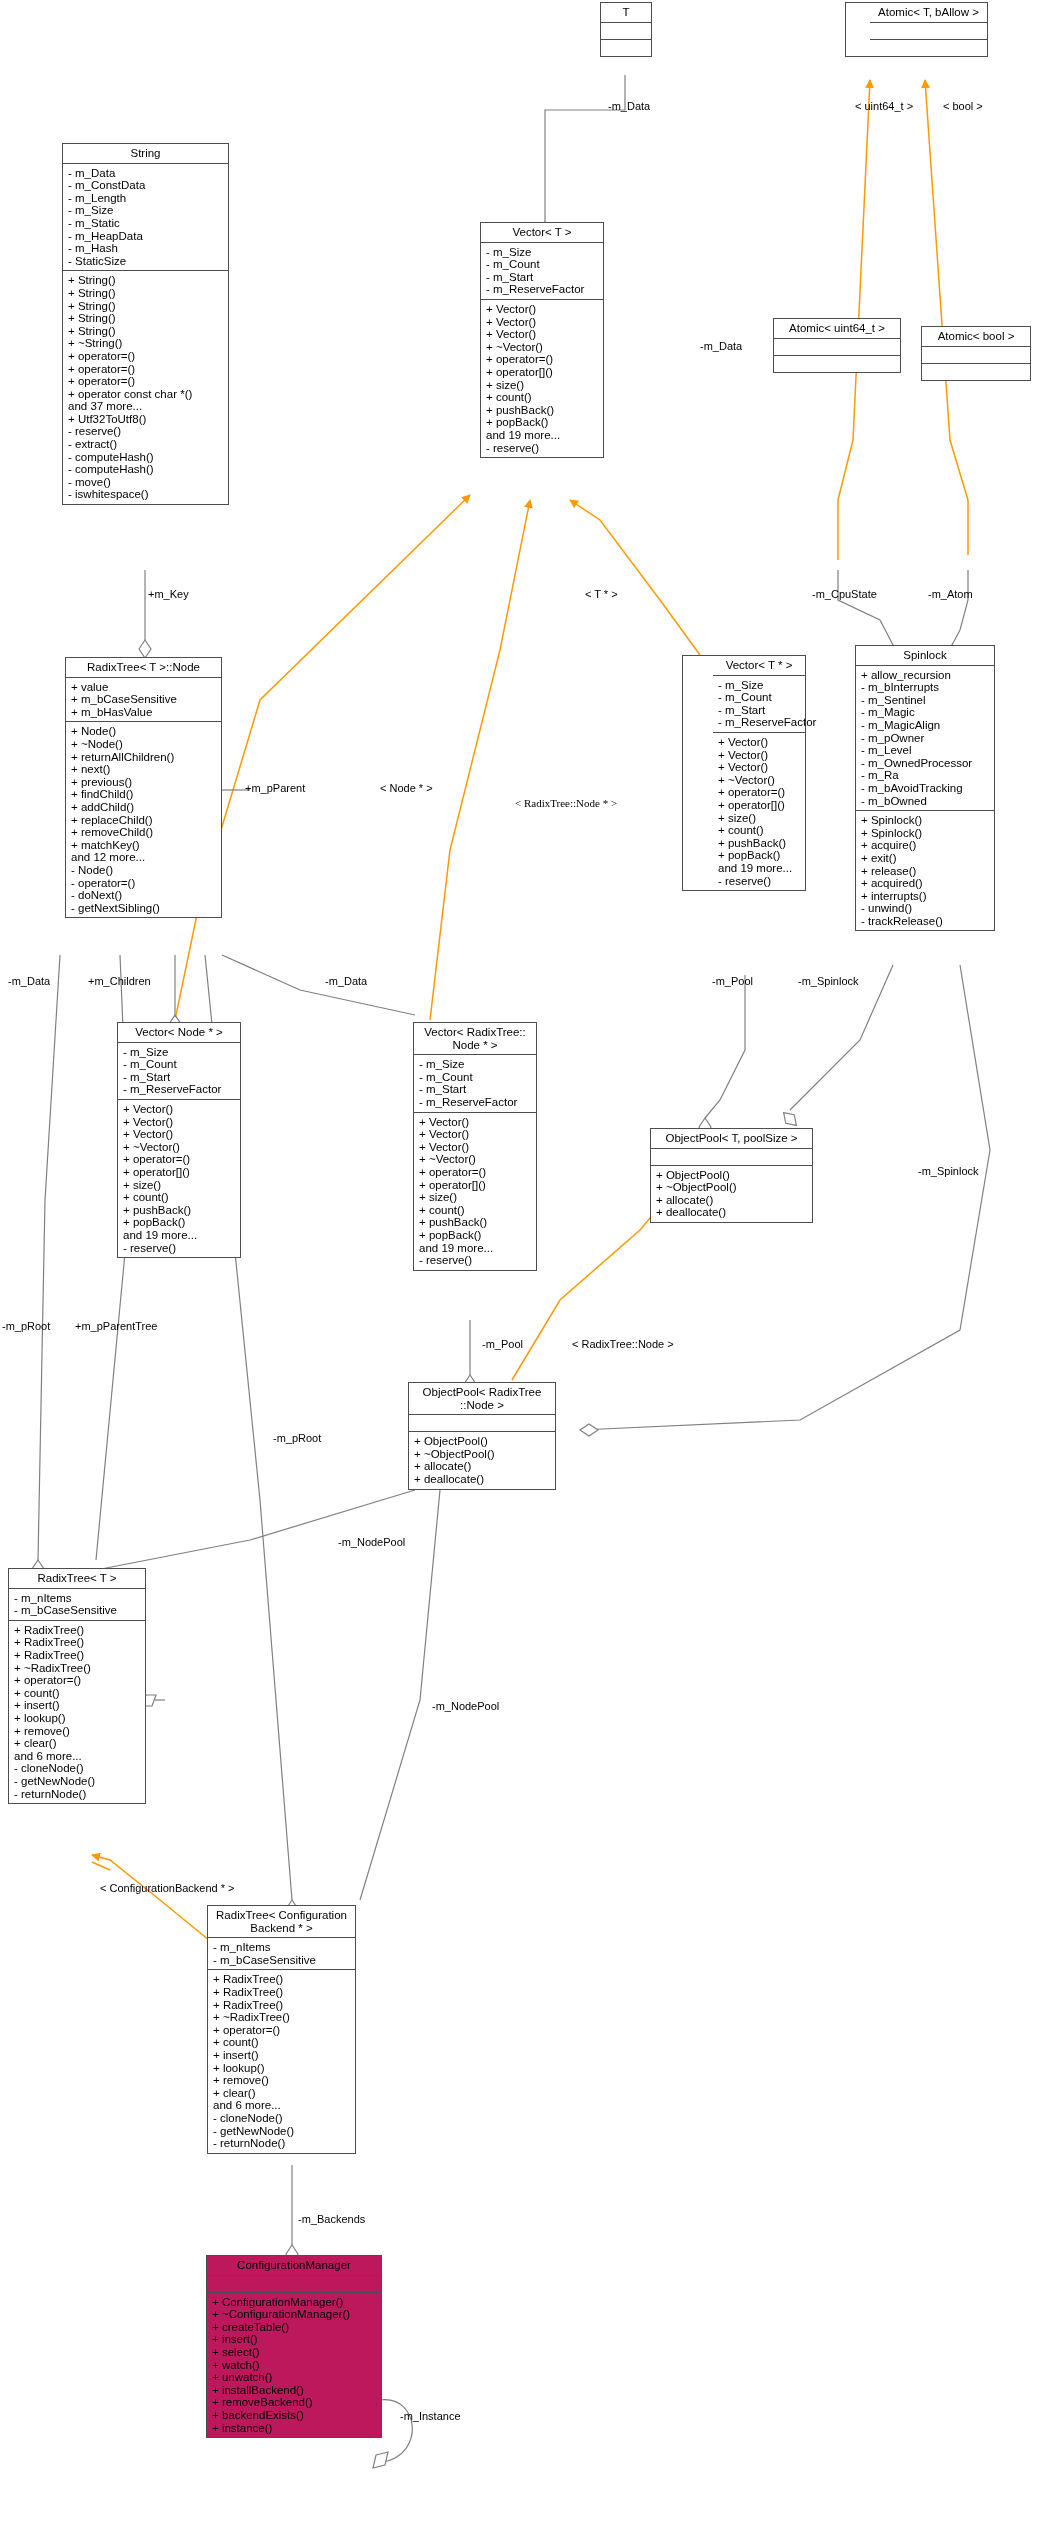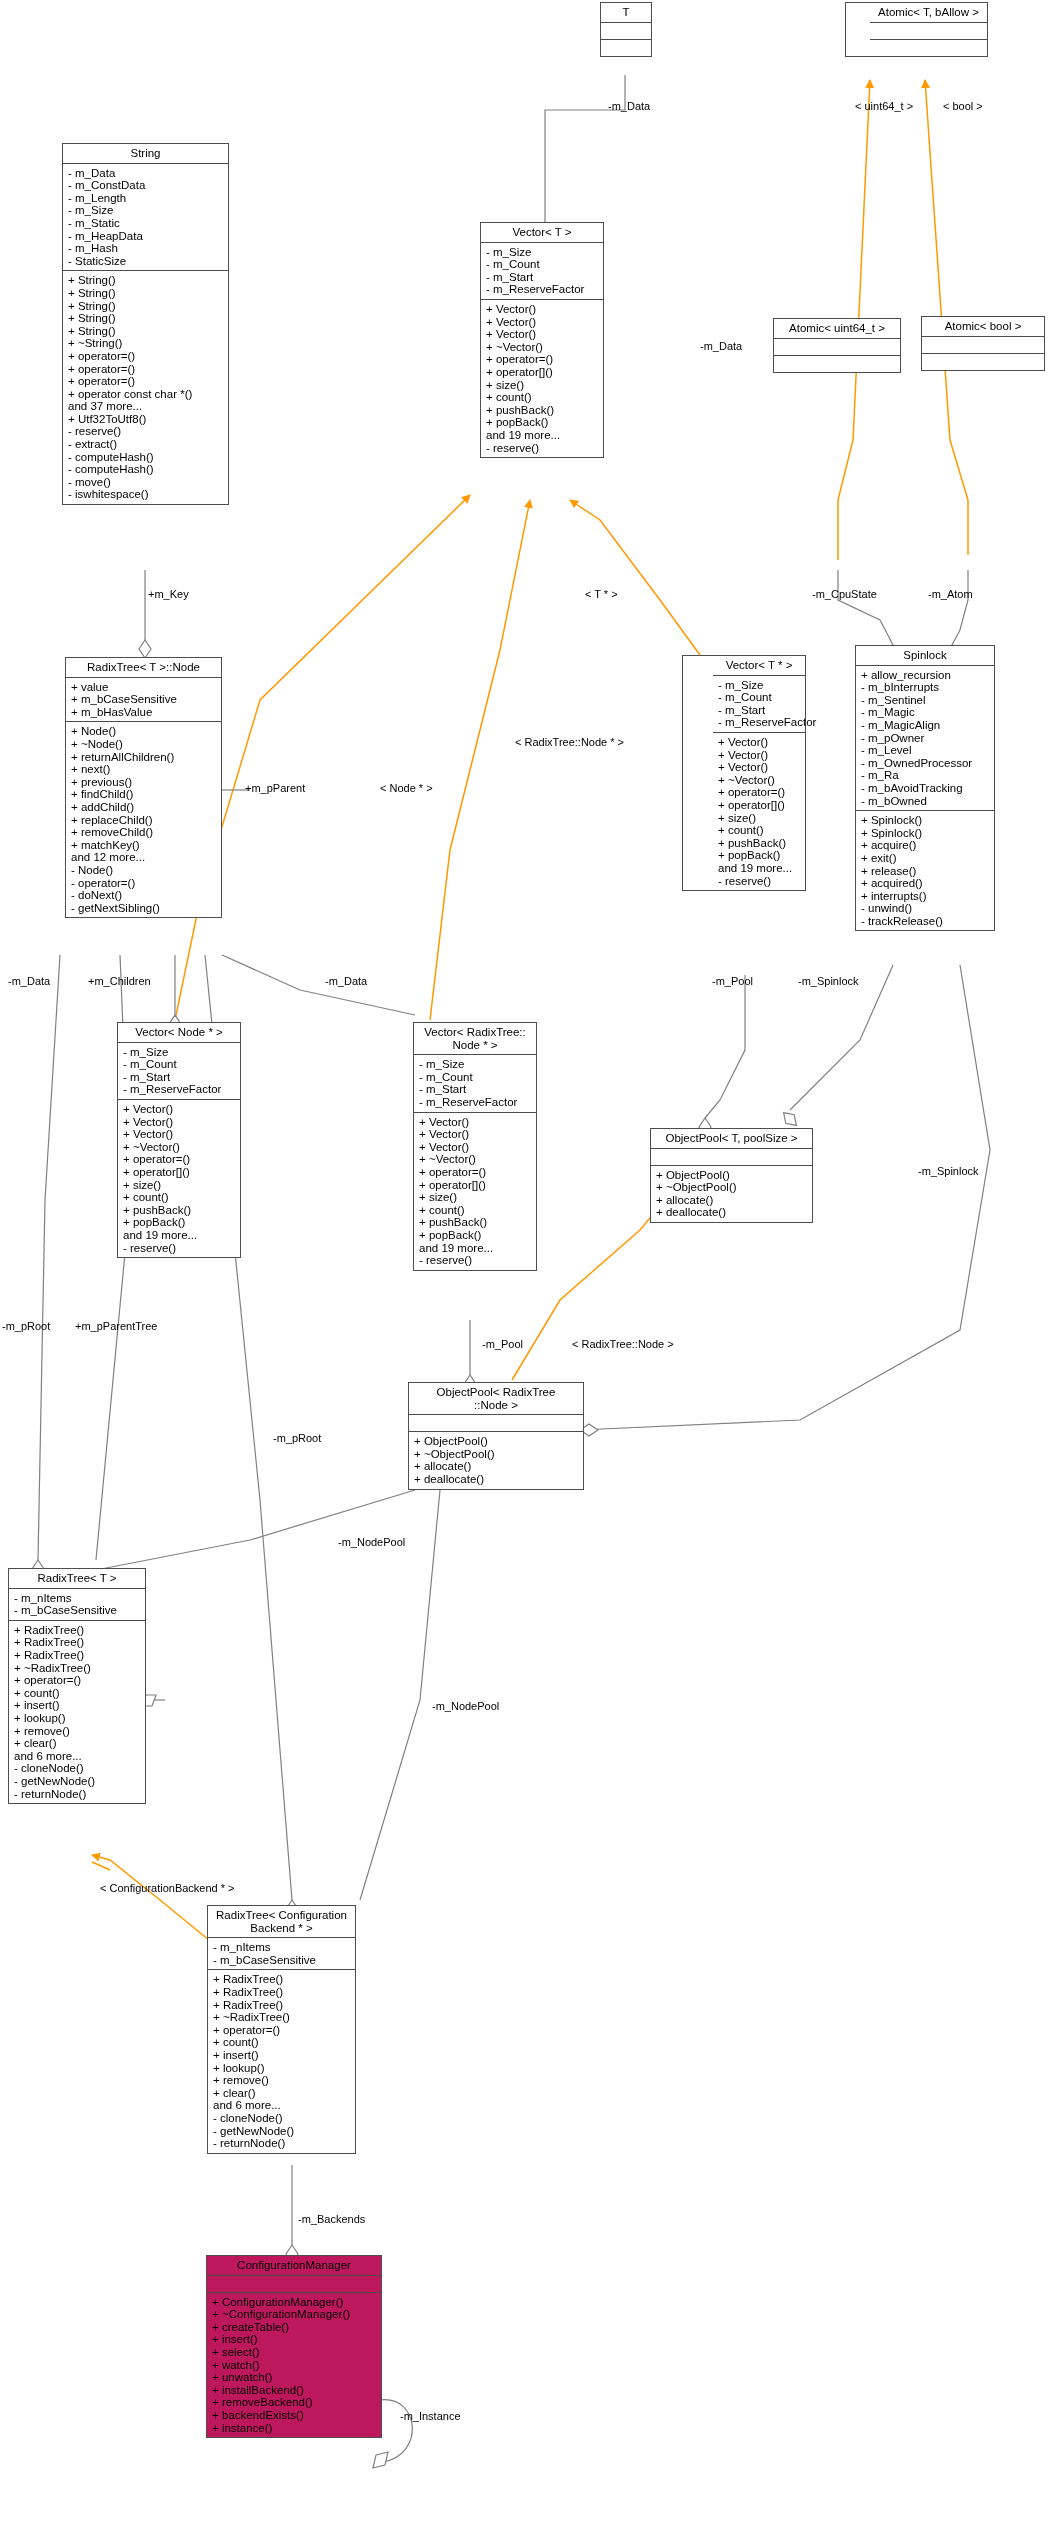--- a/index.html
+++ b/index.html
@@ -157,21 +157,21 @@
     <div class="attrs empty"></div>
     <div class="ops empty"></div>
   </div>
 
   <div class="node" style="left:773px; top:318px; width:128px;">
     <div class="title">Atomic&lt; uint64_t &gt;</div>
     <div class="attrs empty"></div>
     <div class="ops empty"></div>
   </div>
 
-  <div class="node" style="left:921px; top:316px; width:124px;">
+  <div class="node" style="left:921px; top:326px; width:110px;">
     <div class="title">Atomic&lt; bool &gt;</div>
     <div class="attrs empty"></div>
     <div class="ops empty"></div>
   </div>
 
   <div class="node" style="left:62px; top:143px; width:167px;">
     <div class="title">String</div>
     <div class="attrs">
       <div class="row">- m_Data</div>
       <div class="row">- m_ConstData</div>
@@ -359,21 +359,21 @@
     <div class="title">ObjectPool&lt; T, poolSize &gt;</div>
     <div class="attrs empty"></div>
     <div class="ops">
       <div class="row">+ ObjectPool()</div>
       <div class="row">+ ~ObjectPool()</div>
       <div class="row">+ allocate()</div>
       <div class="row">+ deallocate()</div>
     </div>
   </div>
 
-  <div class="node" style="left:408px; top:1382px; width:176px;">
+  <div class="node" style="left:408px; top:1382px; width:148px;">
     <div class="title">ObjectPool&lt; RadixTree
 ::Node &gt;</div>
     <div class="attrs empty"></div>
     <div class="ops">
       <div class="row">+ ObjectPool()</div>
       <div class="row">+ ~ObjectPool()</div>
       <div class="row">+ allocate()</div>
       <div class="row">+ deallocate()</div>
     </div>
   </div>
@@ -448,21 +448,21 @@
   <div class="edge-label" style="left:608px; top:100px;">-m_Data</div>
   <div class="edge-label" style="left:855px; top:100px;">&lt; uint64_t &gt;</div>
   <div class="edge-label" style="left:943px; top:100px;">&lt; bool &gt;</div>
   <div class="edge-label" style="left:700px; top:340px;">-m_Data</div>
   <div class="edge-label" style="left:148px; top:588px;">+m_Key</div>
   <div class="edge-label" style="left:585px; top:588px;">&lt; T * &gt;</div>
   <div class="edge-label" style="left:812px; top:588px;">-m_CpuState</div>
   <div class="edge-label" style="left:928px; top:588px;">-m_Atom</div>
   <div class="edge-label" style="left:245px; top:782px;">+m_pParent</div>
   <div class="edge-label" style="left:380px; top:782px;">&lt; Node * &gt;</div>
-  <div class="edge-label" style="left:515px; top:736px;">&lt; RadixTree::Node * &gt;</div>
+  <div class="edge-label" style="left:515px; top:797px;font-family:Liberation Serif, serif;">&lt; RadixTree::Node * &gt;</div>
   <div class="edge-label" style="left:325px; top:975px;">-m_Data</div>
   <div class="edge-label" style="left:8px; top:975px;">-m_Data</div>
   <div class="edge-label" style="left:88px; top:975px;">+m_Children</div>
   <div class="edge-label" style="left:712px; top:975px;">-m_Pool</div>
   <div class="edge-label" style="left:798px; top:975px;">-m_Spinlock</div>
   <div class="edge-label" style="left:918px; top:1165px;">-m_Spinlock</div>
   <div class="edge-label" style="left:2px; top:1320px;">-m_pRoot</div>
   <div class="edge-label" style="left:75px; top:1320px;">+m_pParentTree</div>
   <div class="edge-label" style="left:482px; top:1338px;">-m_Pool</div>
   <div class="edge-label" style="left:572px; top:1338px;">&lt; RadixTree::Node &gt;</div>

